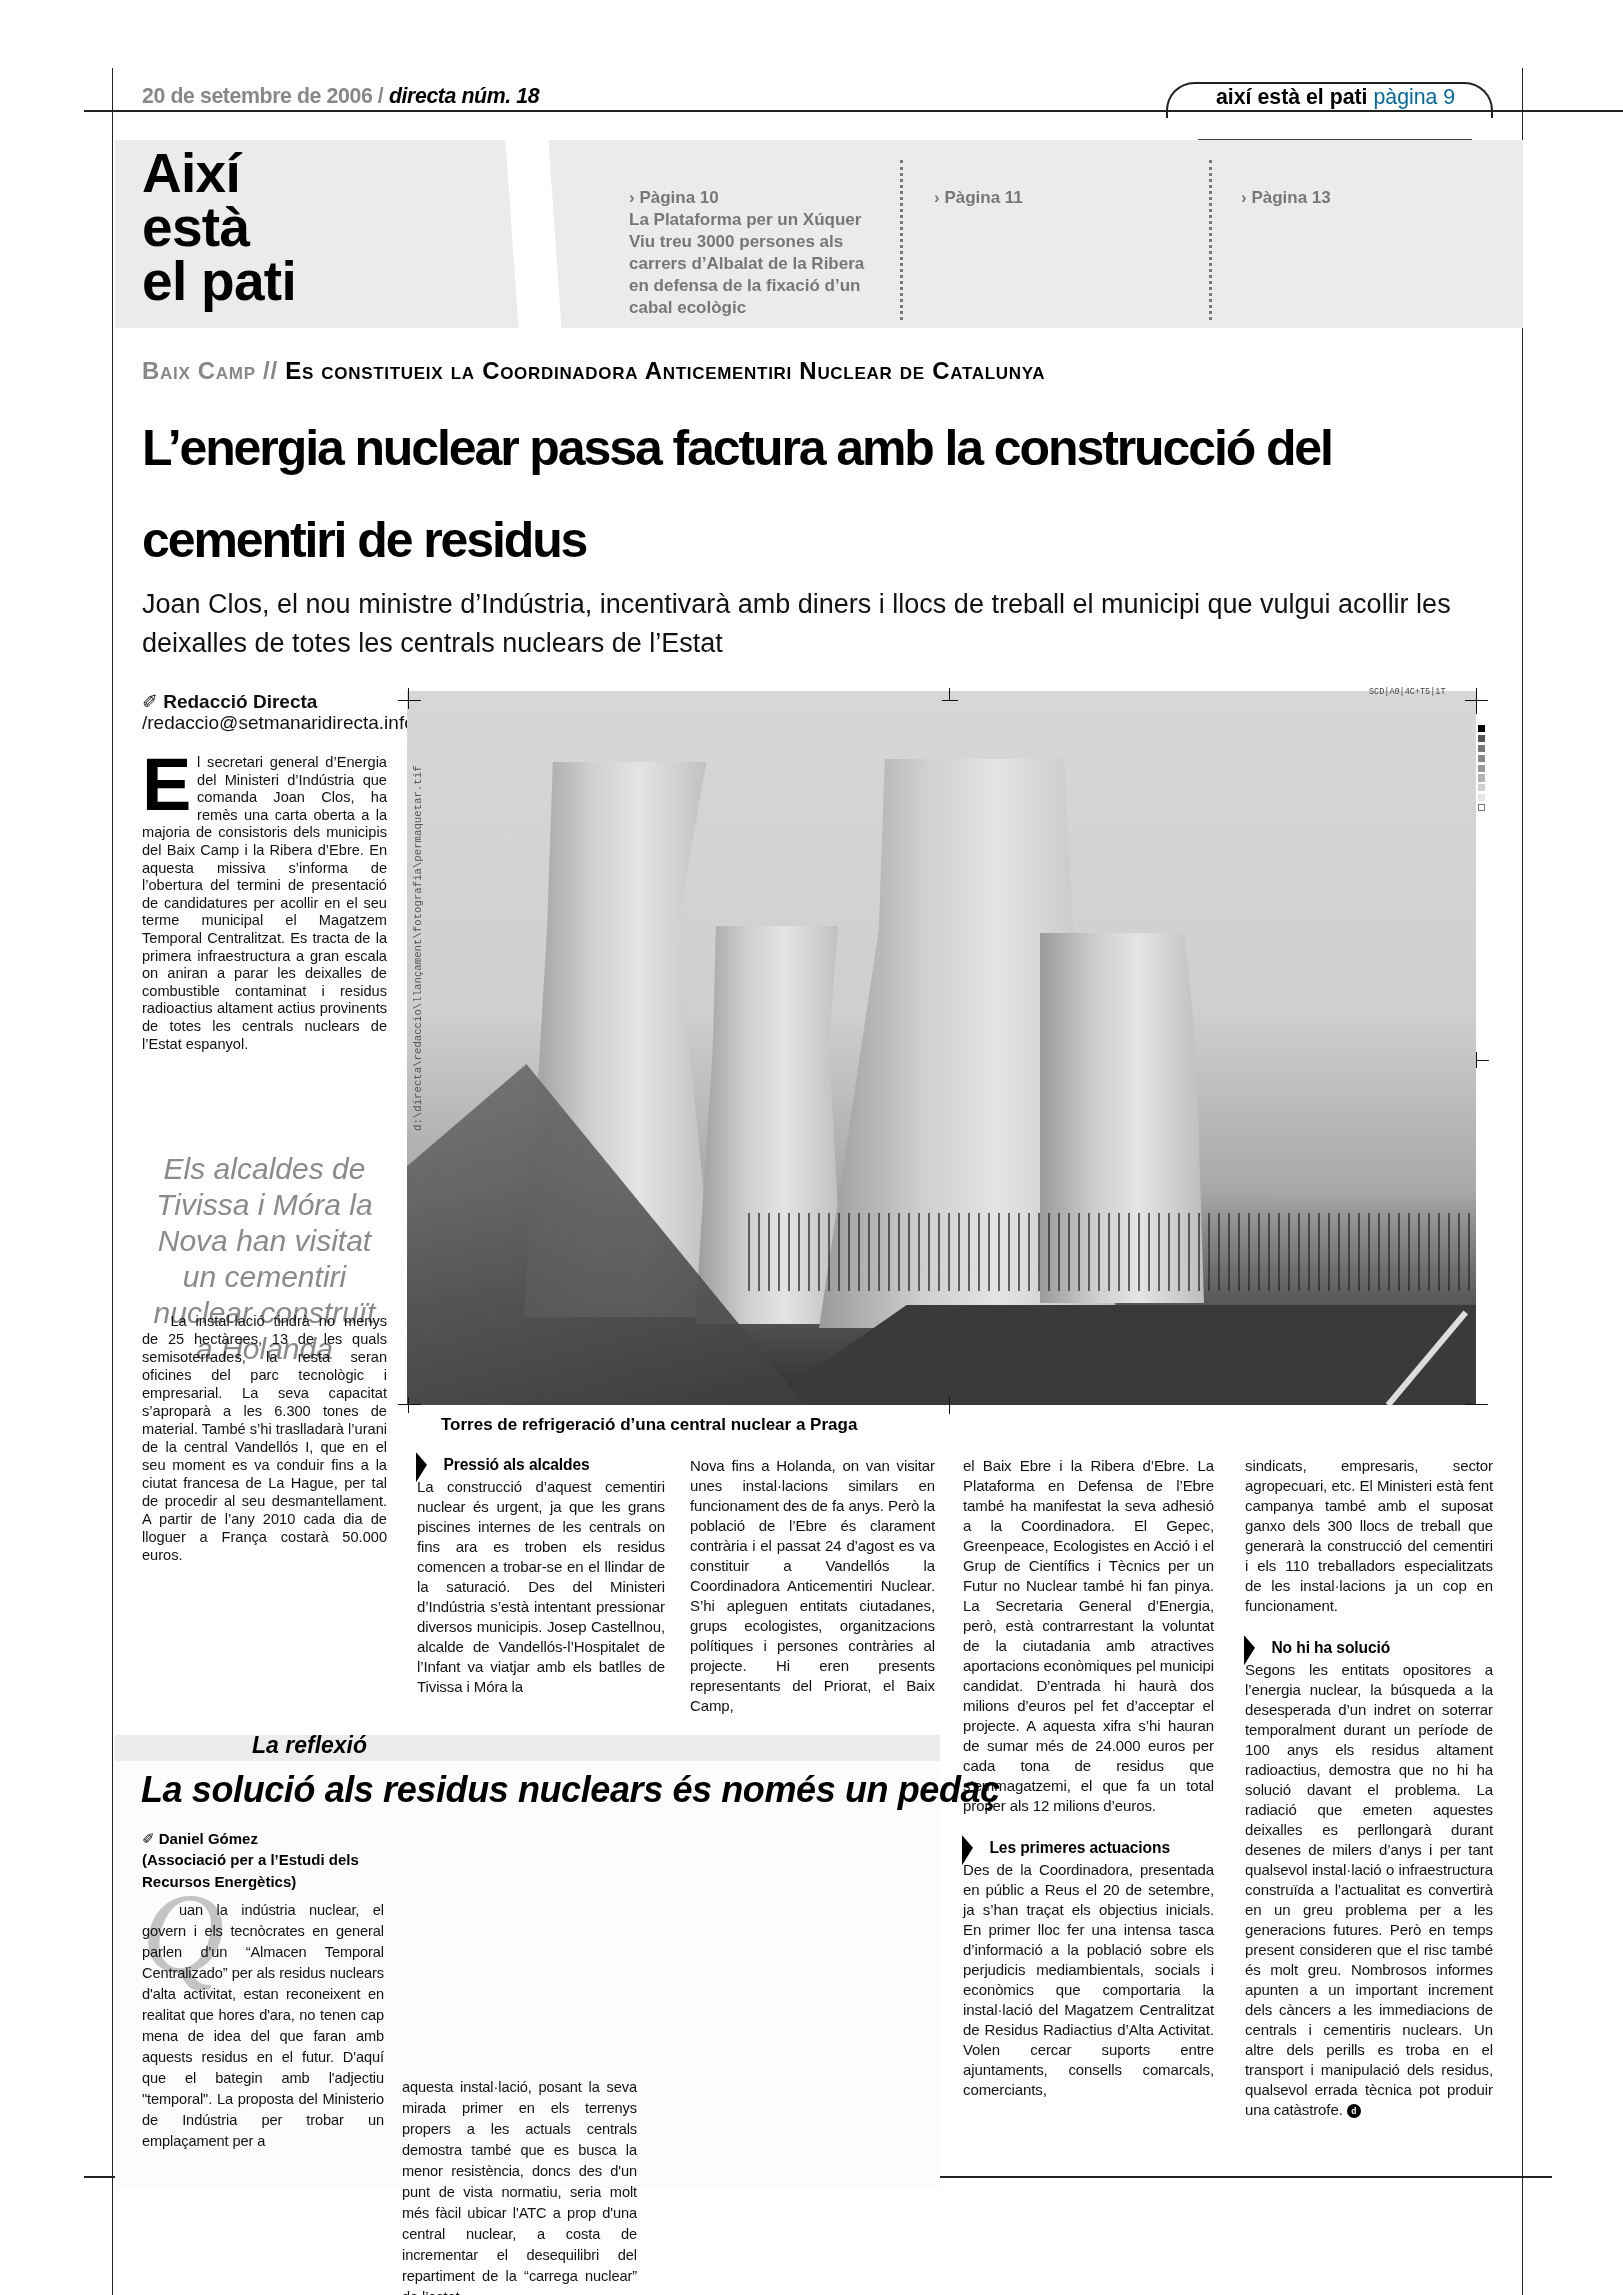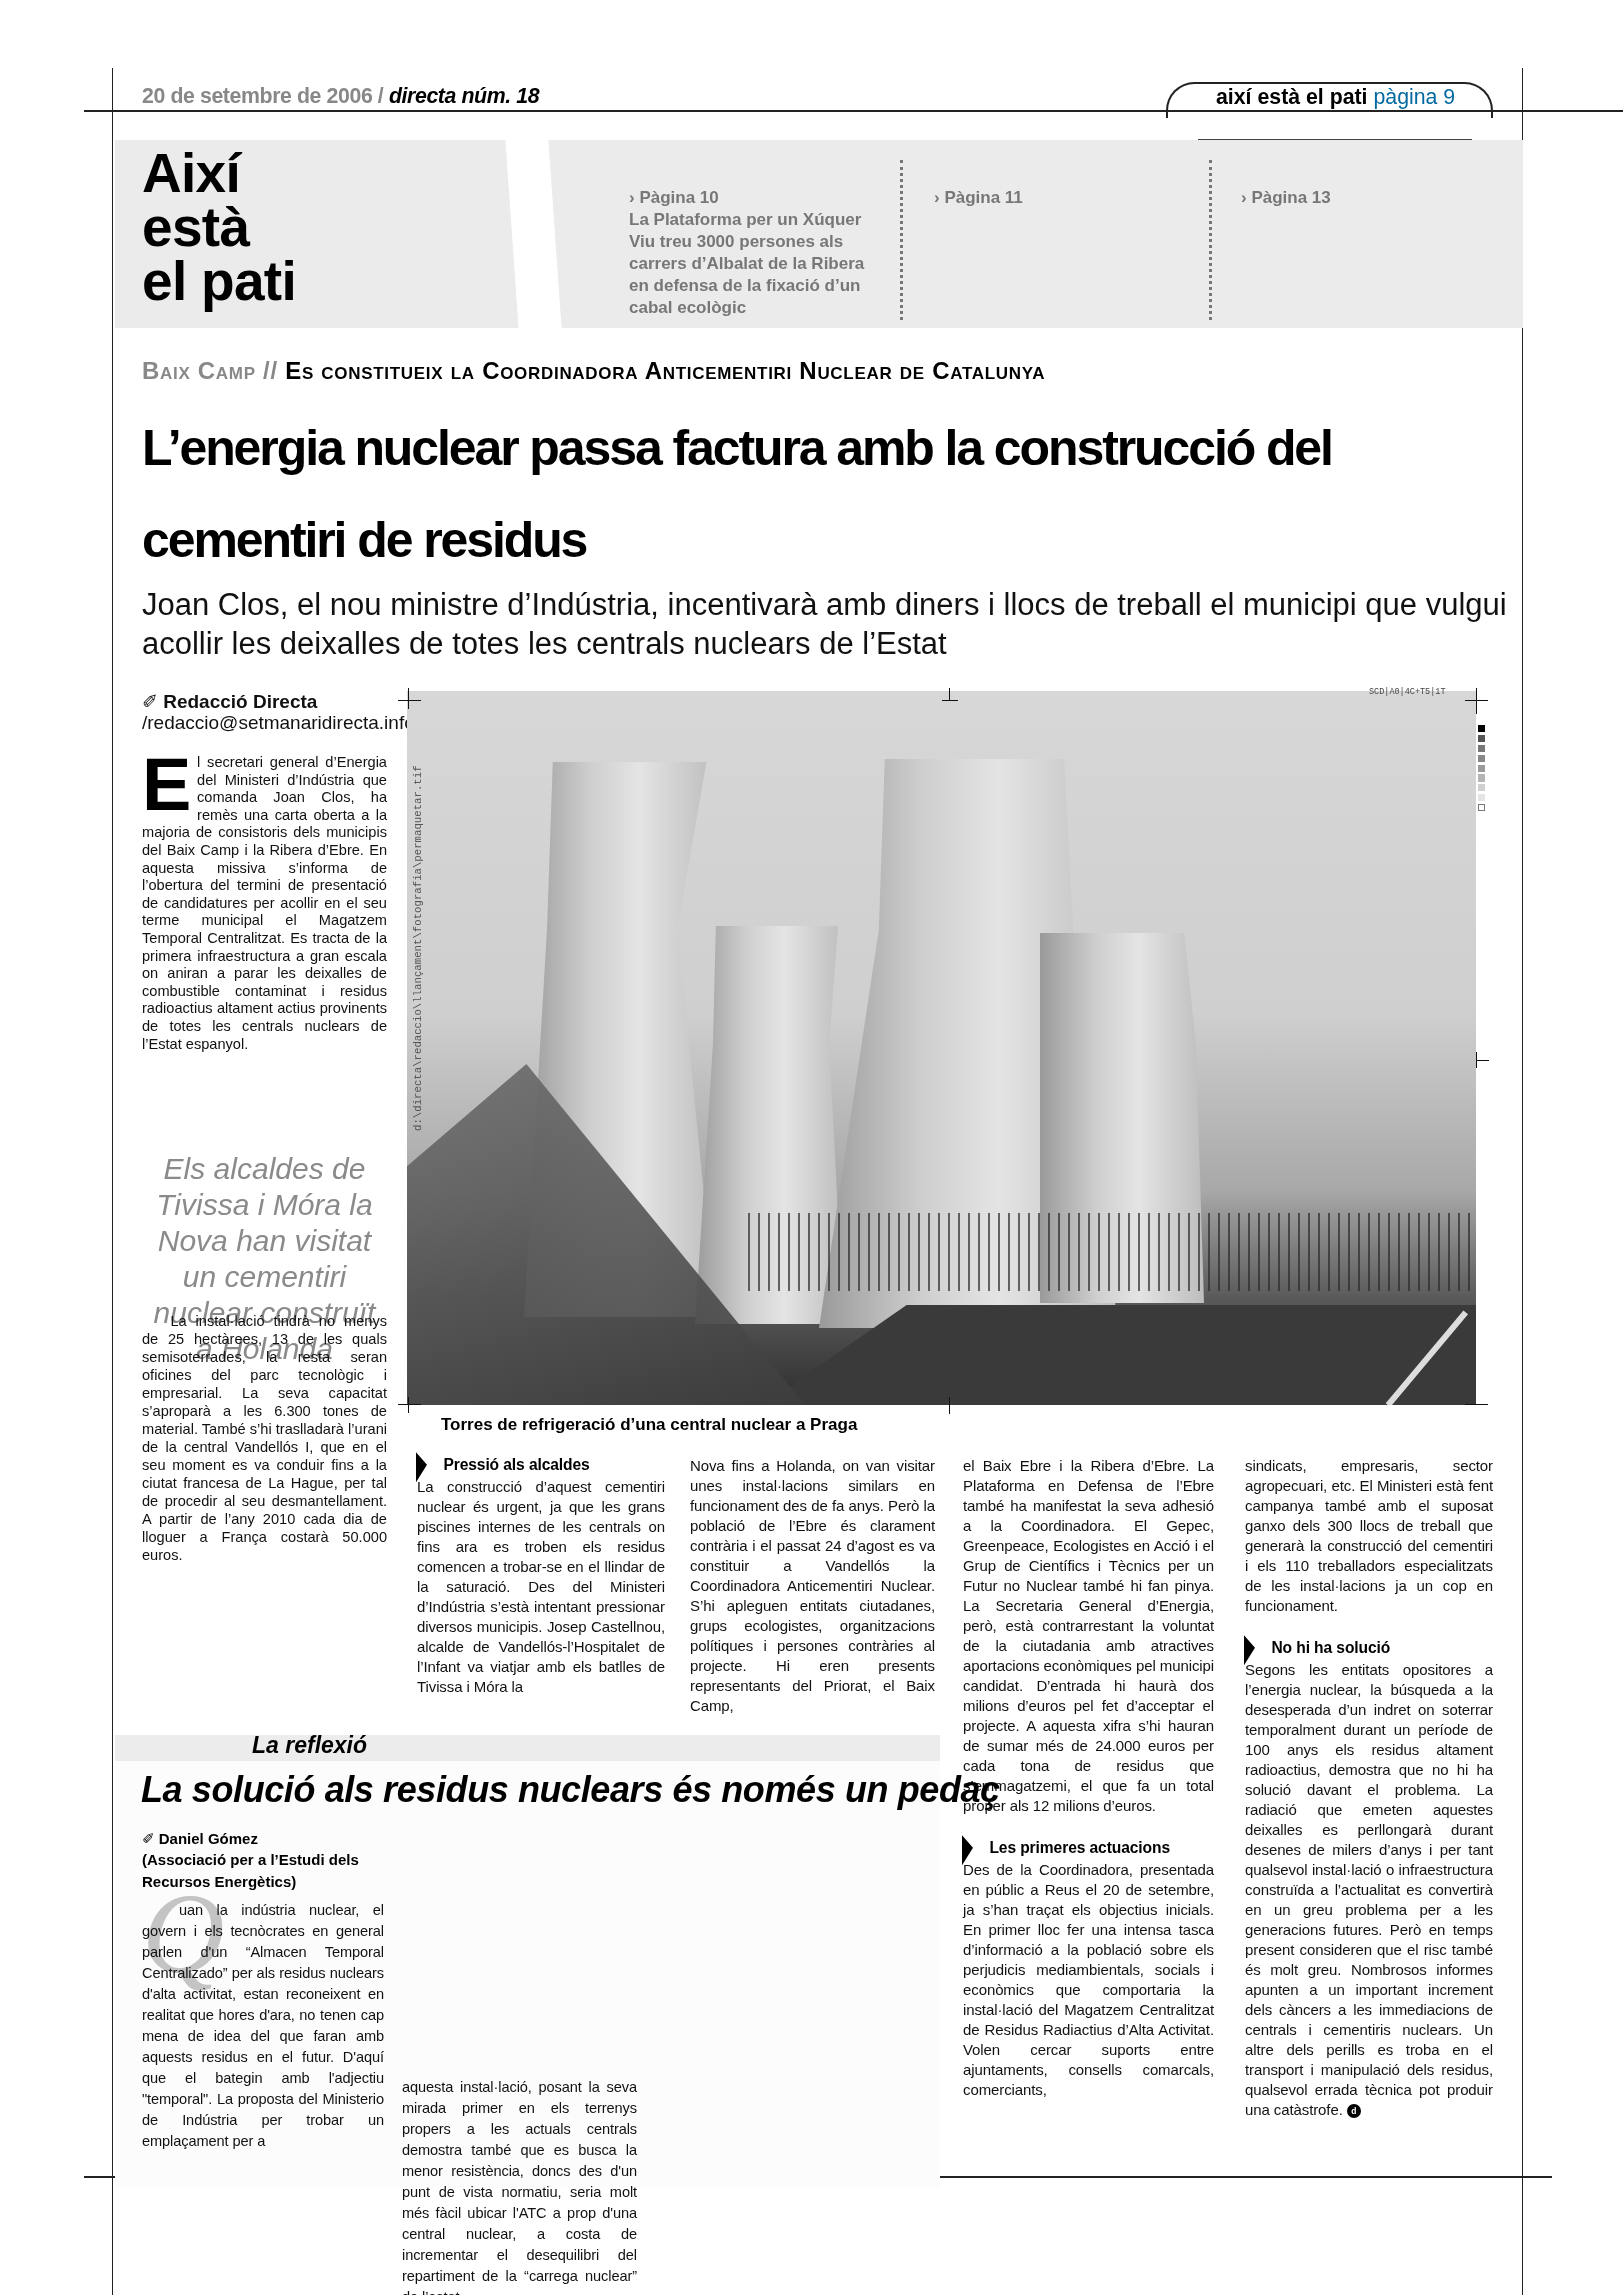--- a/index.html
+++ b/index.html
@@ -26,21 +26,21 @@
   .big-title { left: 142px; top: 146px; font-size: 55px; line-height: 54px; font-weight: 900; color: #000; letter-spacing: -0.7px; }
   .big-title span { display: block; }
   .teaser { font-size: 17px; line-height: 22px; color: #777; font-weight: bold; }
   .teaser .pref { display: block; }
   .dotsep { position: absolute; top: 160px; width: 0; height: 160px; border-left: 3.6px dotted #777; }
 
   
   .kicker { left: 142px; top: 357px; font-size: 24px; font-weight: bold; font-variant: small-caps; letter-spacing: 0.7px; color: #000; }
   .kicker .loc { color: #888; }
   .headline { left: 142px; top: 402px; width: 1394px; font-size: 50px; line-height: 92px; font-weight: 900; letter-spacing: -2.1px; color: #000; }
-  .standfirst { left: 142px; top: 585px; width: 1394px; font-size: 31px; line-height: 39px; color: #111; }
+  .standfirst { left: 142px; top: 585px; width: 1394px; font-size: 27px; line-height: 39px; color: #111; }
 
   
   .byline { left: 142px; top: 691px; font-size: 19px; line-height: 21.3px; }
   .byline b { font-weight: bold; }
   .col-text { font-size: 14.6px; line-height: 17.6px; text-align: justify; color: #111; }
   .dropcap { float: left; font-size: 74px; line-height: 55px; font-weight: 900; margin: 2.8px 5.7px 0 0; color: #000; }
   .pullquote { left: 142px; top: 1151px; width: 245px; font-size: 30px; line-height: 36px; font-style: italic; color: #8a8a8a; text-align: center; }
 
   
   .photo { left: 407px; top: 691px; width: 1069px; height: 714px; overflow: hidden;

